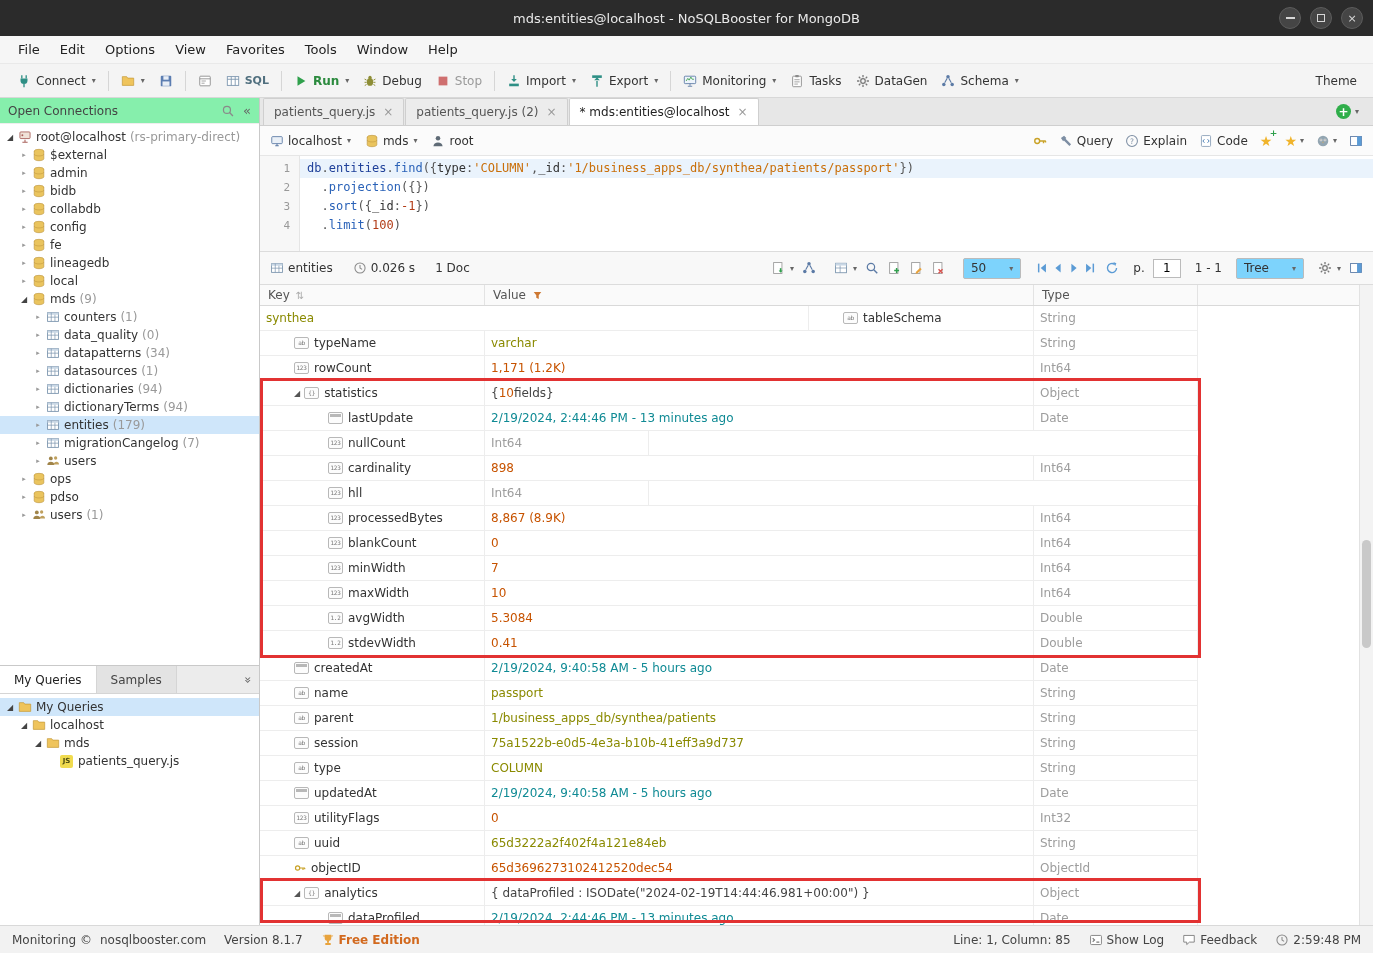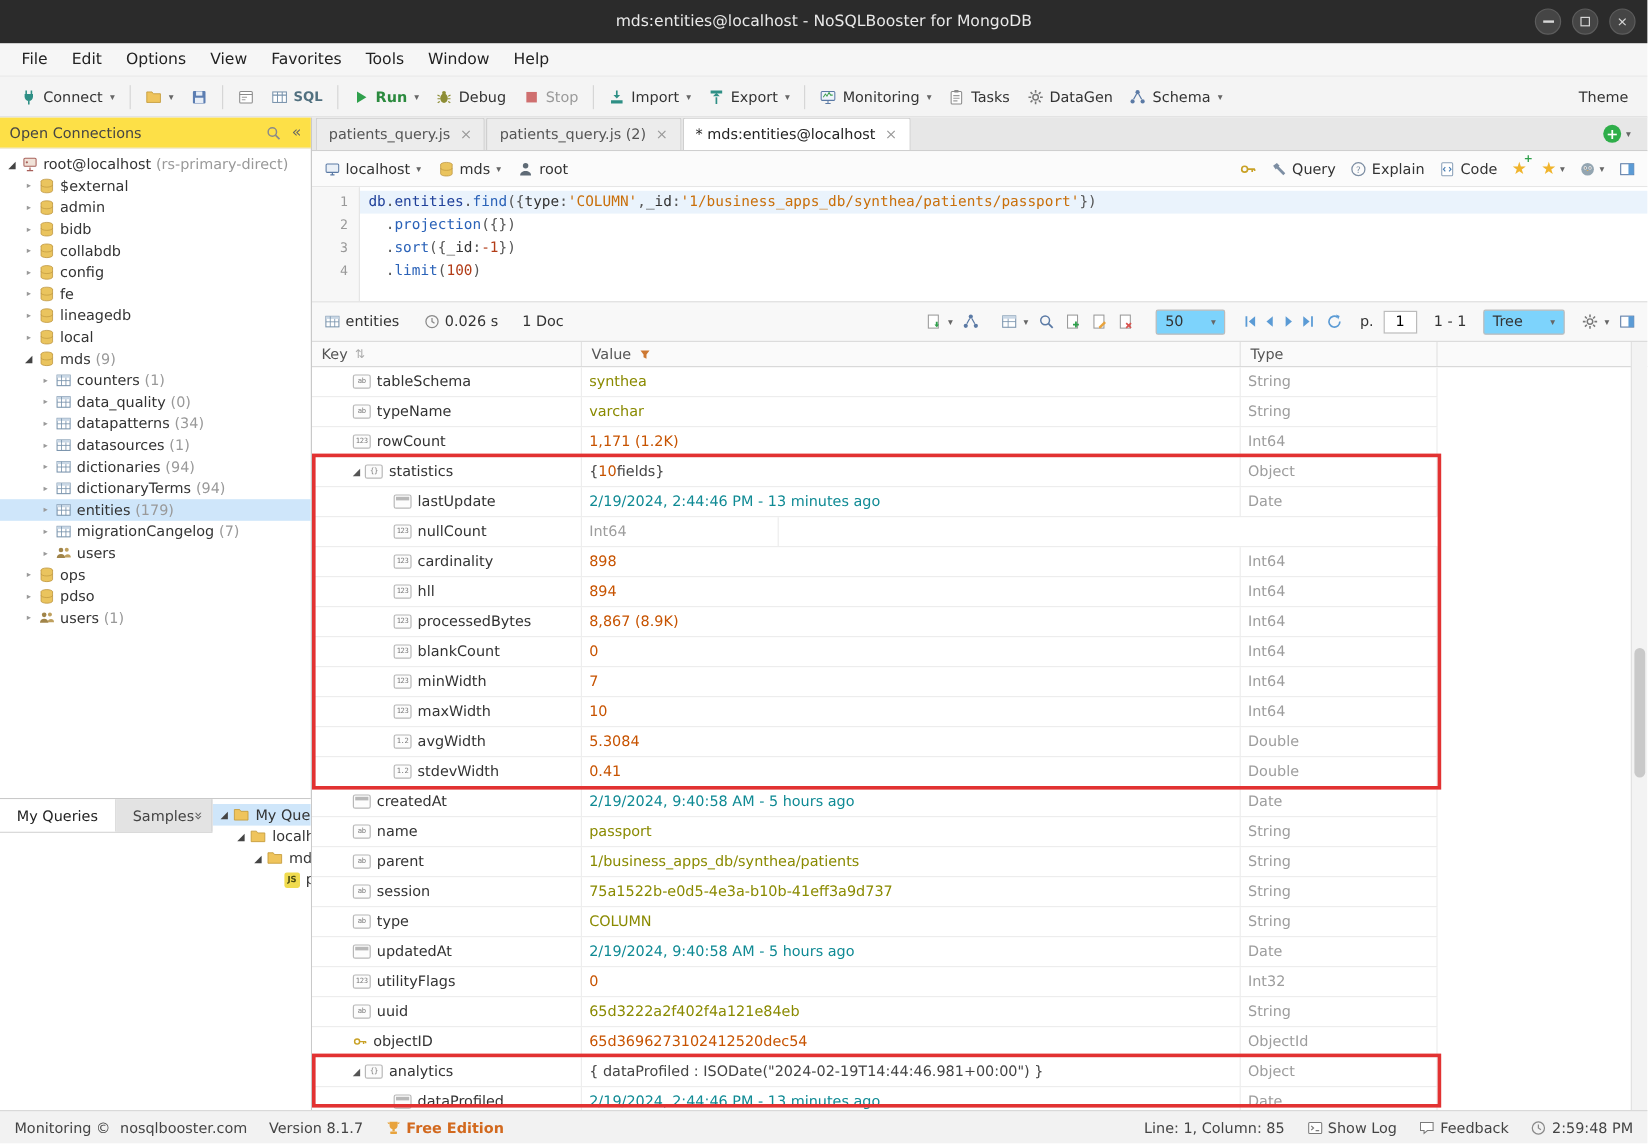--- a/index.html
+++ b/index.html
@@ -28,32 +28,32 @@
   .t-spacer{flex:1}
   .sql-label{font-weight:bold;color:#51707f;font-size:11px}
   .run-label{color:#2b8a3e;font-weight:bold}
   .theme-label{color:#333;margin-right:6px}
 
   
   .app-body{flex:1;display:flex;min-height:0}
 
   
   .sidebar{width:260px;flex:none;border-right:1px solid #c9c9c9;display:flex;flex-direction:column;background:#fff}
-  .sb-header{height:26px;flex:none;display:flex;align-items:center;justify-content:space-between;padding:0 8px;color:#444;background:#fde047;border-bottom:1px solid #eee}
+  .sb-header{height:26px;flex:none;display:flex;align-items:center;justify-content:space-between;padding:0 8px;color:#444;background:#86efac;border-bottom:1px solid #eee}
   .sb-h-icons{display:flex;align-items:center;gap:8px}
   .collapse-glyph{color:#666;font-size:13px;cursor:default}
   .conn-tree{flex:1;overflow:hidden;padding-top:4px}
   .trow{height:18px;display:flex;align-items:center;white-space:nowrap;cursor:default}
   .trow.sel{background:#cfe6fa}
   .tarrow{width:12px;flex:none;text-align:center;font-size:7px;color:#9a9a9a}
   .tarrow.exp{color:#444;font-size:8px}
   .ticon{width:17px;flex:none;display:inline-flex;justify-content:center;align-items:center}
   .tlabel{margin-left:3px;color:#333}
   .tsuffix{color:#999;margin-left:4px}
-  .queries-panel{height:260px;flex:none;border-top:1px solid #c9c9c9;display:flex;flex-direction:row}
+  .queries-panel{height:260px;flex:none;border-top:1px solid #c9c9c9;display:flex;flex-direction:column}
   .qp-tabs{height:28px;flex:none;background:#ececec;display:flex;align-items:stretch;border-bottom:1px solid #d5d5d5;position:relative}
   .qp-tab{display:flex;align-items:center;padding:0 14px;font-size:12px;color:#444;border-right:1px solid #d5d5d5;background:#e3e3e3;cursor:default}
   .qp-tab.active{background:#fff;color:#222}
   .qp-collapse{position:absolute;right:8px;top:7px;transform:rotate(90deg);color:#666;font-size:12px;cursor:default}
   .query-tree{flex:1;padding-top:4px;background:#fff;overflow:hidden}
 
   
   .content{flex:1;display:flex;flex-direction:column;min-width:0;background:#fff}
 
   .tabbar{height:28px;flex:none;background:#e7e7e7;border-bottom:1px solid #cfcfcf;display:flex;align-items:flex-end;padding-left:3px}
@@ -899,28 +899,28 @@
                   <path d="M2.5 3h11L9.8 7.8V13l-3.6-1.8V7.8z" fill="#cd7832"></path>
                 </svg>
               </span>
           </div>
           <div class="gh typ">
             <span>Type</span>
           </div>
         </div>
         <div class="grid-body" id="grid-body">
             <div class="grow">
+              <div class="gc val">
+                <span class="v-s">synthea</span>
+              </div>
               <div class="gc key" style="padding-left:34px">
                 <span data-icon="t_str">
                   <span class="ki">ab</span>
                 </span>
                 <span class="kname">tableSchema</span>
-              </div>
-              <div class="gc val">
-                <span class="v-s">synthea</span>
               </div>
               <div class="gc typ">String</div>
             </div>
             <div class="grow">
               <div class="gc key" style="padding-left:34px">
                 <span data-icon="t_str">
                   <span class="ki">ab</span>
                 </span>
                 <span class="kname">typeName</span>
               </div>
@@ -988,23 +988,20 @@
                 <span class="v-n">898</span>
               </div>
               <div class="gc typ">Int64</div>
             </div>
             <div class="grow">
               <div class="gc key" style="padding-left:68px">
                 <span data-icon="t_int">
                   <span class="ki">123</span>
                 </span>
                 <span class="kname">hll</span>
-              </div>
-              <div class="gc val">
-                <span class="v-n">894</span>
               </div>
               <div class="gc typ">Int64</div>
             </div>
             <div class="grow">
               <div class="gc key" style="padding-left:68px">
                 <span data-icon="t_int">
                   <span class="ki">123</span>
                 </span>
                 <span class="kname">processedBytes</span>
               </div>

